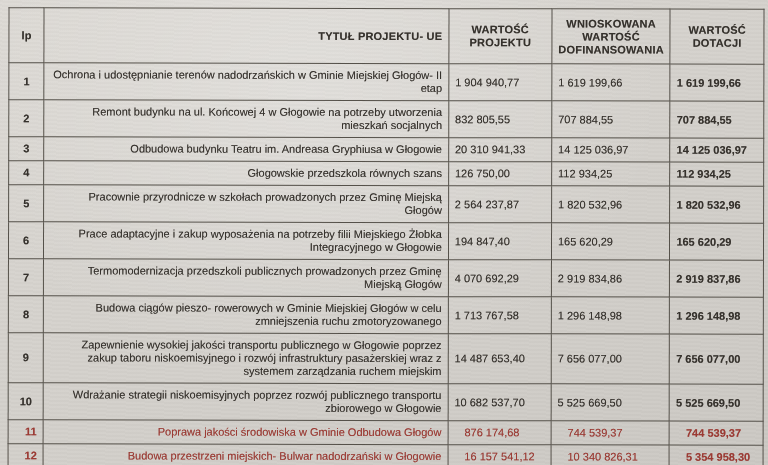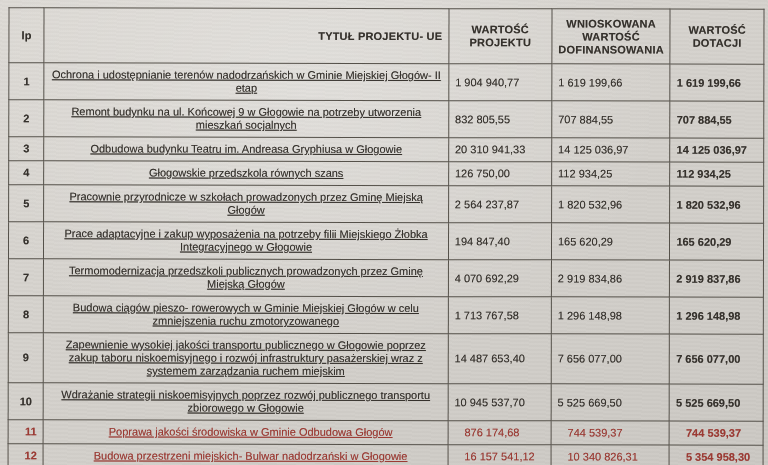--- a/index.html
+++ b/index.html
@@ -41,21 +41,21 @@
     font-weight:bold;
     text-align:center;
     height:44px;
     padding:4px 6px;
     letter-spacing:0.2px;
   }
   th.h-lp{vertical-align:top;text-align:center;padding-top:4px;}
   th.h-title{vertical-align:bottom;text-align:right;padding-left:8px;padding-bottom:6px;}
   
   td.td-lp{text-align:center;font-weight:bold;padding:5px 2px;}
-  td.td-title{text-align:center;padding-left:8px;padding-right:10px;text-decoration:underline;}
+  td.td-title{text-align:right;padding-left:8px;padding-right:10px;}
   td.td-num{text-align:left;padding-right:12px;white-space:nowrap;}
   td.td-grant{font-weight:bold;}
   tr.red td{color:#9c3a33;text-shadow:0 0 0.6px rgba(140,50,45,0.5);padding-left:16px;}
   
   tfoot td{font-weight:bold;}
   tfoot td.f-label{text-align:left;padding-left:6px;}
   tfoot td.td-num{text-align:right;padding-right:12px;white-space:nowrap;}
 </style>
 </head>
 <body>
@@ -81,21 +81,21 @@
     <tbody>
         <tr>
           <td class="td-lp">1</td>
           <td class="td-title">Ochrona i udostępnianie terenów nadodrzańskich w Gminie Miejskiej Głogów- II etap</td>
           <td class="td-num">1 904 940,77</td>
           <td class="td-num">1 619 199,66</td>
           <td class="td-num td-grant">1 619 199,66</td>
         </tr>
         <tr>
           <td class="td-lp">2</td>
-          <td class="td-title">Remont budynku na ul. Końcowej 9 w Głogowie na potrzeby utworzenia mieszkań socjalnych</td>
+          <td class="td-title">Remont budynku na ul. Końcowej 4 w Głogowie na potrzeby utworzenia mieszkań socjalnych</td>
           <td class="td-num">832 805,55</td>
           <td class="td-num">707 884,55</td>
           <td class="td-num td-grant">707 884,55</td>
         </tr>
         <tr>
           <td class="td-lp">3</td>
           <td class="td-title">Odbudowa budynku Teatru im. Andreasa Gryphiusa w Głogowie</td>
           <td class="td-num">20 310 941,33</td>
           <td class="td-num">14 125 036,97</td>
           <td class="td-num td-grant">14 125 036,97</td>
@@ -138,21 +138,21 @@
         <tr>
           <td class="td-lp">9</td>
           <td class="td-title">Zapewnienie wysokiej jakości transportu publicznego w Głogowie poprzez zakup taboru niskoemisyjnego i rozwój infrastruktury pasażerskiej wraz z systemem zarządzania ruchem miejskim</td>
           <td class="td-num">14 487 653,40</td>
           <td class="td-num">7 656 077,00</td>
           <td class="td-num td-grant">7 656 077,00</td>
         </tr>
         <tr>
           <td class="td-lp">10</td>
           <td class="td-title">Wdrażanie strategii niskoemisyjnych poprzez rozwój publicznego transportu zbiorowego w Głogowie</td>
-          <td class="td-num">10 945 537,70</td>
+          <td class="td-num">10 682 537,70</td>
           <td class="td-num">5 525 669,50</td>
           <td class="td-num td-grant">5 525 669,50</td>
         </tr>
         <tr class="red">
           <td class="td-lp">11</td>
           <td class="td-title">Poprawa jakości środowiska w Gminie Odbudowa Głogów</td>
           <td class="td-num">876 174,68</td>
           <td class="td-num">744 539,37</td>
           <td class="td-num td-grant">744 539,37</td>
         </tr>

